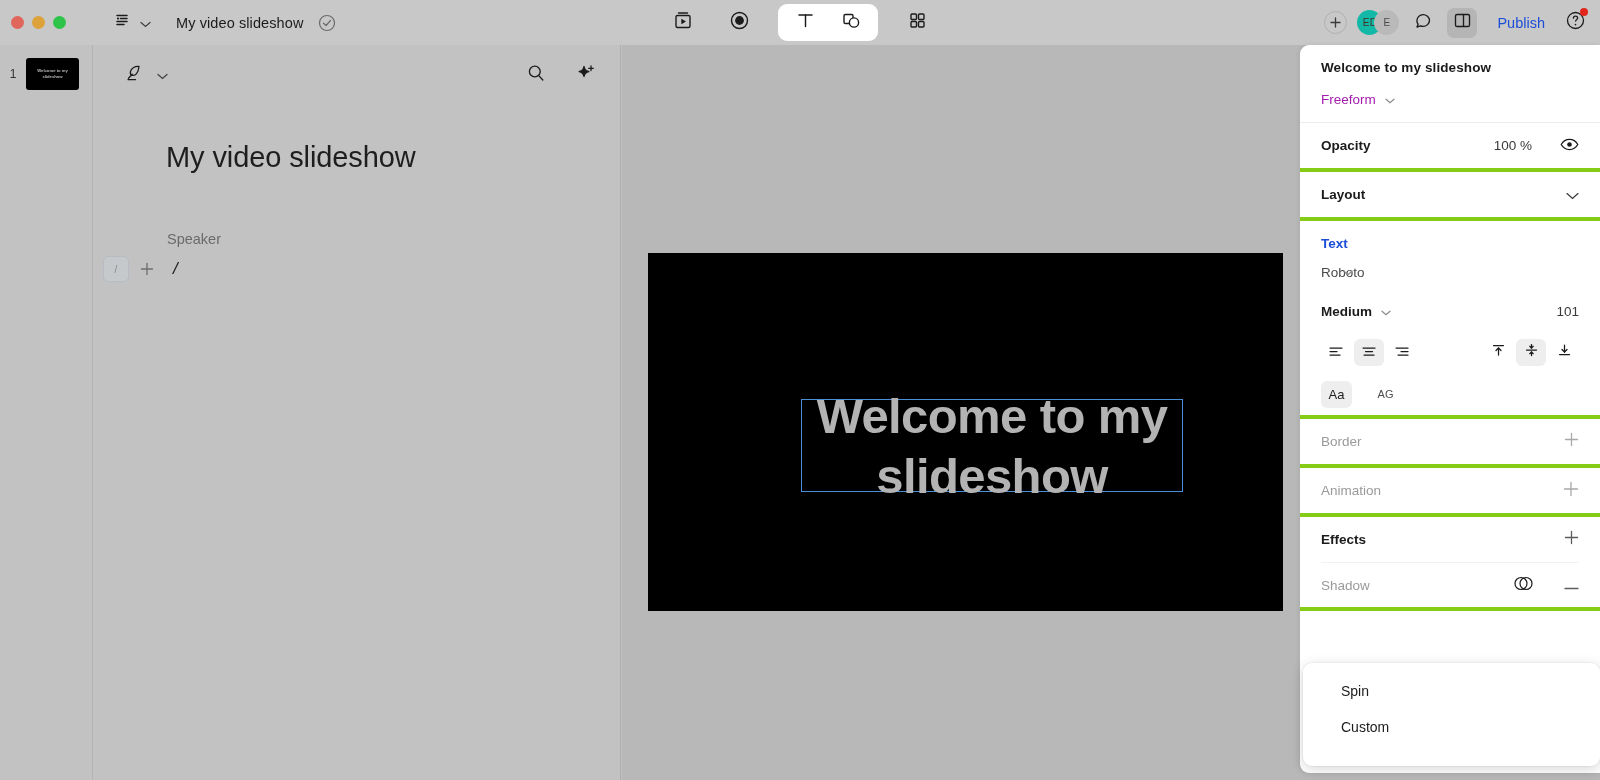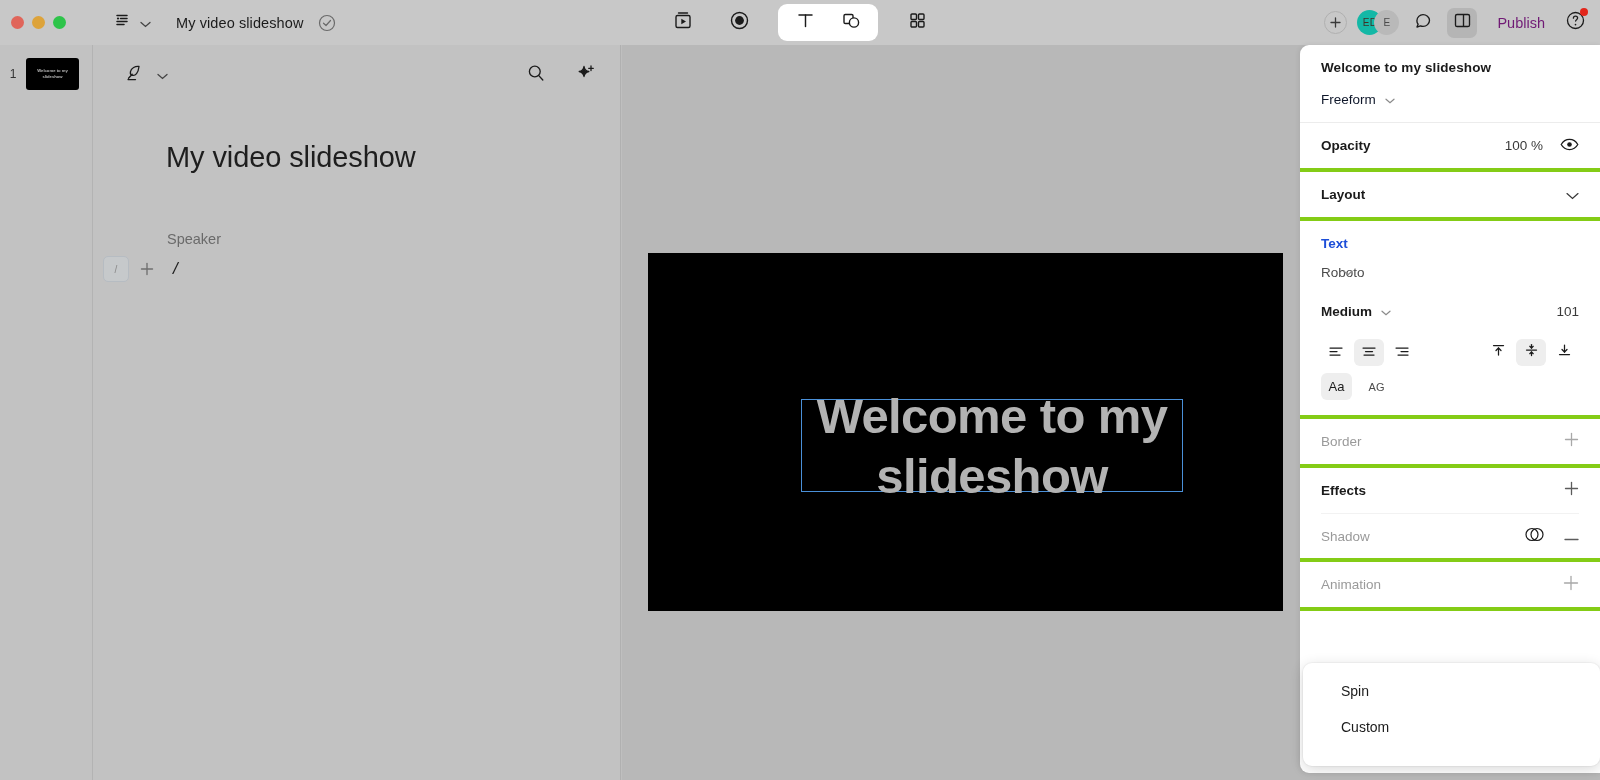--- a/index.html
+++ b/index.html
@@ -59,21 +59,21 @@
     width: 25px; height: 25px; border-radius: 50%;
     display: flex; align-items: center; justify-content: center;
     font-size: 10px; color: #3f3126; letter-spacing: .3px;
   }
   .avatar.a1 { background: #14b8a6; }
   .avatar.a2 { background: #b9b9b9; margin-left: -8px; color: #4a4a4a; }
   .panel-toggle {
     width: 30px; height: 30px; border-radius: 7px; background: #b5b5b5;
     display: flex; align-items: center; justify-content: center; cursor: pointer;
   }
-  .publish { font-size: 14.5px; color: #701a75; cursor: pointer; margin: 0 6px; text-align: center; }
+  .publish { font-size: 14.5px; color: #1d4ed8; cursor: pointer; margin: 0 6px; text-align: center; }
   .help-wrap { position: relative; display: flex; align-items: center; cursor: pointer; }
   .help-dot {
     position: absolute; top: -2px; right: -2px;
     width: 8px; height: 8px; border-radius: 50%; background: #e3261b;
   }
 
   
   .rail {
     position: absolute; top: 45px; left: 0; width: 93px; height: 735px;
     background: #c2c2c2; border-right: 1px solid #b3b3b3;
@@ -144,45 +144,45 @@
   .inspector {
     position: absolute; top: 45px; right: 0; width: 300px; height: 728px;
     background: #ffffff; border-radius: 9px 0 0 9px;
     box-shadow: -1px 0 5px rgba(0,0,0,.08);
     overflow: hidden;
   }
   .insp-sec { border-bottom: 4px solid #84cc16; padding: 0 21px; }
   .insp-header { padding: 15px 21px 14px; border-bottom: 1px solid #ececec; }
   .insp-title { font-size: 13.5px; color: #1b1b1b; font-weight: 700; letter-spacing: .1px; }
   .insp-sub { margin-top: 15px; display: flex; align-items: center; gap: 9px; cursor: pointer; }
-  .insp-sub-label { font-size: 13.5px; color: #0f172a; }
+  .insp-sub-label { font-size: 13.5px; color: #a21caf; }
   .row {
     display: flex; align-items: center; justify-content: space-between;
     height: 45px;
   }
   .row-label { font-size: 13.5px; color: #1b1b1b; font-weight: 700; }
   .row-label.muted { color: #9a9a9a; font-weight: 400; }
-  .row-right { display: flex; align-items: center; gap: 17px; }
+  .row-right { display: flex; align-items: center; gap: 28px; }
   .row-value { font-size: 13.5px; color: #3a3a3a; }
   .dd { display: flex; align-items: center; gap: 9px; cursor: pointer; }
   .dd-label { font-size: 13.5px; color: #1b1b1b; font-weight: 700; }
   .dd-label.light { color: #4a4a4a; font-weight: 400; }
   .text-sec-title { font-size: 13.5px; color: #1d4ed8; font-weight: 700; padding-top: 15px; }
   .font-row { display: flex; align-items: center; justify-content: space-between; height: 40px; }
   .align-row {
     display: flex; align-items: center; justify-content: space-between;
     height: 42px;
   }
   .align-group { display: flex; align-items: center; gap: 3px; }
   .sq-btn {
     width: 30px; height: 27px; border-radius: 6px;
     display: flex; align-items: center; justify-content: center; cursor: pointer;
   }
   .sq-btn.active { background: #eeeeee; }
-  .case-row { display: flex; gap: 9px; height: 42px; }
+  .case-row { display: flex; align-items: center; gap: 18px; height: 42px; }
   .case-btn {
     min-width: 31px; height: 27px; border-radius: 6px; padding: 0 6px;
     display: flex; align-items: center; justify-content: center;
     font-size: 13px; color: #1b1b1b; cursor: pointer;
   }
   .case-btn.active { background: #eeeeee; }
   .case-btn.small { font-size: 11px; color: #4c4c4c; }
   .swatch-circle {
     width: 16px; height: 16px; border-radius: 50%;
     border: 1.4px solid #9b9b9b; background: #fff; cursor: pointer;
@@ -541,20 +541,32 @@
             <line x1="7.5" y1="1.5" x2="7.5" y2="13.5"></line>
               <line x1="1.5" y1="7.5" x2="13.5" y2="7.5"></line>
           </svg>
         </span>
       </div>
     </div>
 
 
     <div class="insp-sec">
       <div class="row">
+        <span class="row-label muted">Animation</span>
+        <span class="plus-ic muted">
+          <svg width="16" height="16" viewBox="0 0 16 16" fill="none" stroke="#a8a8a8" stroke-width="1.3" stroke-linecap="round">
+            <line x1="8" y1="1.5" x2="8" y2="14.5"></line>
+              <line x1="1.5" y1="8" x2="14.5" y2="8"></line>
+          </svg>
+        </span>
+      </div>
+    </div>
+
+    <div class="insp-sec">
+      <div class="row">
         <span class="row-label">Effects</span>
         <span class="plus-ic">
           <svg width="15" height="15" viewBox="0 0 15 15" fill="none" stroke="#5c5c5c" stroke-width="1.3" stroke-linecap="round">
             <line x1="7.5" y1="1.5" x2="7.5" y2="13.5"></line>
               <line x1="1.5" y1="7.5" x2="13.5" y2="7.5"></line>
           </svg>
         </span>
       </div>
       <div class="row" style="border-top:1px solid #f2f2f2;">
         <span class="row-label muted">Shadow</span>
@@ -566,32 +578,20 @@
             </svg>
           </span>
           <span class="minus">
             <svg width="15" height="3" viewBox="0 0 15 3" fill="none" stroke="#5c5c5c" stroke-width="1.3" stroke-linecap="round">
                 <line x1="1" y1="1.5" x2="14" y2="1.5"></line>
               </svg>
           </span>
         </span>
       </div>
     </div>
-
-    <div class="insp-sec">
-      <div class="row">
-        <span class="row-label muted">Animation</span>
-        <span class="plus-ic muted">
-          <svg width="16" height="16" viewBox="0 0 16 16" fill="none" stroke="#a8a8a8" stroke-width="1.3" stroke-linecap="round">
-            <line x1="8" y1="1.5" x2="8" y2="14.5"></line>
-              <line x1="1.5" y1="8" x2="14.5" y2="8"></line>
-          </svg>
-        </span>
-      </div>
-    </div>
   </div>
 
   <div class="menu">
     <div class="menu-item">Spin</div>
     <div class="menu-item">Custom</div>
   </div>
 
 </div>
 
 </body></html>

